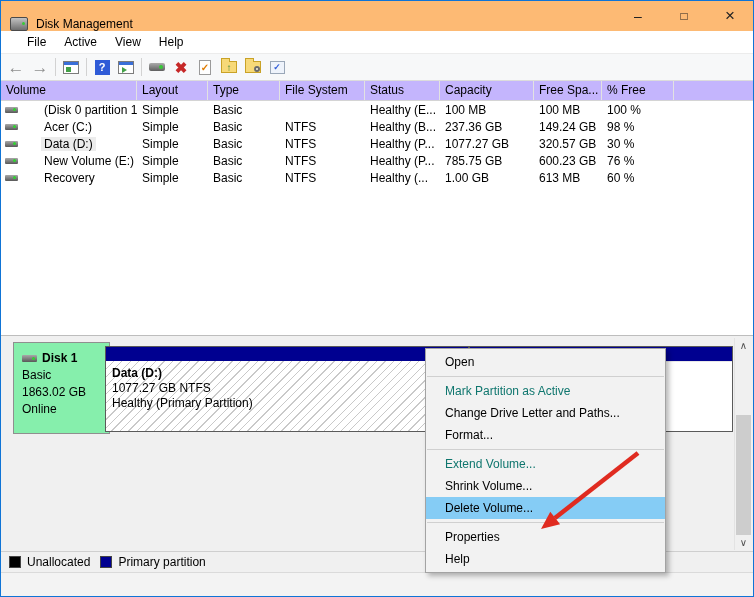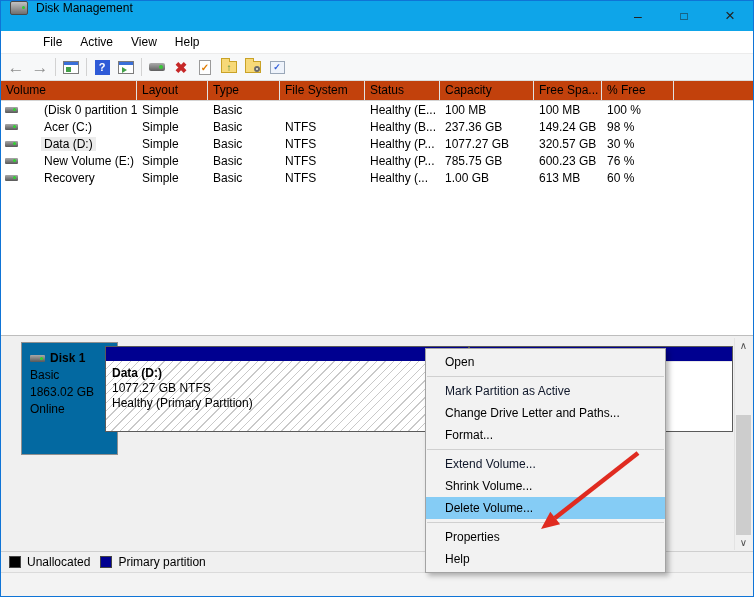--- a/index.html
+++ b/index.html
@@ -1,29 +1,29 @@
 <!DOCTYPE html>
 <html><head>
 <meta charset="utf-8">
 <style>
   html,body{margin:0;padding:0;background:#e8e8e8;}
   .window{position:relative;width:754px;height:597px;border:1px solid #0f74d6;background:#fff;
     font-family:"Liberation Sans",sans-serif;font-size:12px;color:#000;overflow:hidden;box-sizing:border-box}
 
   
-  .titlebar{position:absolute;left:0;top:0;right:0;height:30px;background:#0ea5e9;display:flex;align-items:flex-start}
+  .titlebar{position:absolute;left:0;top:0;right:0;height:30px;background:#fdba74;display:flex;align-items:flex-end}
   .title-icon{width:16px;height:12px;margin-left:9px;background:linear-gradient(#c2c2c2,#6f6f6f);border:1px solid #4a4a4a;border-radius:2px;position:relative;flex:none}
   .title-icon::after{content:"";position:absolute;right:2px;top:4px;width:3px;height:3px;background:#37c837;border-radius:50%}
   .title-text{margin-left:8px}
   .win-controls{margin-left:auto;display:flex;height:100%}
   .win-btn{width:46px;height:100%;display:flex;align-items:center;justify-content:center;color:#222}
   .win-btn.min{font-size:14px}.win-btn.max{font-size:12px}.win-btn.close{font-size:17px}
 
   
-  .menubar{position:absolute;left:16px;top:30px;right:0;height:22px;display:flex;align-items:center;padding-left:17px;background:#fff}
+  .menubar{position:absolute;left:0;top:30px;right:0;height:22px;display:flex;align-items:center;padding-left:17px;background:#fff}
   .menu-item{padding:0 9px;height:100%;display:flex;align-items:center}
 
   
   .toolbar{position:absolute;left:0;top:52px;right:0;height:28px;background:#f7f8f9;border-top:1px solid #ececec;border-bottom:1px solid #dcdcdc;display:flex;align-items:center;padding-left:3px;box-sizing:border-box}
   .tb-btn{width:24px;height:22px;display:flex;align-items:center;justify-content:center;flex:none}
   .tb-sep{width:1px;height:18px;background:#d2d2d2;margin:0 3px;flex:none}
   .i-arrow{color:#8f8f8f;font-weight:bold;font-size:17px;line-height:1}
   .i-help{width:15px;height:15px;background:#2f5bd7;color:#fff;font-weight:bold;display:flex;align-items:center;justify-content:center;font-size:11px}
   .i-win{width:16px;height:13px;border:1px solid #7c7c7c;background:#fff;position:relative;box-sizing:border-box}
   .i-win::before{content:"";position:absolute;left:0;top:0;right:0;height:3px;background:#3a6fd8}
@@ -33,34 +33,34 @@
   .i-device::after{content:"";position:absolute;right:2px;top:2px;width:4px;height:4px;border-radius:50%;background:#37c837}
   .i-x{color:#c62828;font-weight:bold;font-size:15px;line-height:1}
   .i-doc{width:12px;height:15px;border:1px solid #9a9a9a;background:#fff;color:#e07b00;font-size:10px;font-weight:bold;display:flex;align-items:center;justify-content:center;box-sizing:border-box}
   .i-folder{width:16px;height:12px;background:#f7d978;border:1px solid #c9a227;position:relative;display:flex;align-items:center;justify-content:center;color:#2e7d32;font-weight:bold;font-size:10px;box-sizing:border-box}
   .i-folder::before{content:"";position:absolute;left:-1px;top:-4px;width:7px;height:3px;background:#f7d978;border:1px solid #c9a227;border-bottom:none}
   .i-folder.search::after{content:"";position:absolute;right:0px;bottom:0px;width:6px;height:6px;border:2px solid #6b6b6b;border-radius:50%;background:rgba(255,255,255,.75);box-sizing:border-box}
   .i-list{width:15px;height:13px;border:1px solid #9aa7b8;background:#eef3fb;color:#2f5bd7;font-size:9px;font-weight:bold;display:flex;align-items:center;justify-content:center;box-sizing:border-box}
 
   
   .lv{position:absolute;left:0;top:80px;right:0;height:254px;background:#fff}
-  .lvh{display:flex;height:19px;border-bottom:1px solid #d4d4d4;background:#c2410c}
+  .lvh{display:flex;height:19px;border-bottom:1px solid #d4d4d4;background:#c4b5fd}
   .lvh .c{border-right:1px solid #e2e2e2;padding:2px 0 0 5px;box-sizing:border-box;white-space:nowrap;overflow:hidden}
   .c0{width:136px}.c1{width:71px}.c2{width:72px}.c3{width:85px}.c4{width:75px}.c5{width:94px}.c6{width:68px}.c7{width:72px}.cf{flex:1;border-right:none!important}
   .lvr{display:flex;height:17px;align-items:center}
   .lvr .c{padding-left:5px;box-sizing:border-box;white-space:nowrap;overflow:hidden}
   .vol-cell{display:flex;align-items:center;gap:23px;padding-left:4px!important}
   .vol-icon{width:13px;height:6px;background:linear-gradient(#a8a8a8,#585858);border-radius:1px;position:relative;flex:none}
   .vol-icon::after{content:"";position:absolute;right:2px;top:1px;width:3px;height:3px;background:#2fd32f;border-radius:50%}
   .vol-label{padding:0 3px}
   .vol-label.sel{background:#ececec}
 
   
   .graph{position:absolute;left:0;top:334px;right:0;height:216px;background:#f0f0f0;border-top:1px solid #bdbdbd;box-sizing:border-box}
-  .disk-hdr{position:absolute;left:20px;top:6px;width:97px;height:113px;border:1px solid #8f8f8f;background:#0369a1;padding:7px 0 0 8px;box-sizing:border-box;line-height:17px}
+  .disk-hdr{position:absolute;left:12px;top:6px;width:97px;height:92px;border:1px solid #8f8f8f;background:#86efac;padding:7px 0 0 8px;box-sizing:border-box;line-height:17px}
   .dh-title{display:flex;align-items:center;gap:5px;font-weight:bold}
   .disk-icon{width:15px;height:7px;background:linear-gradient(#a8a8a8,#585858);border-radius:1px;position:relative;flex:none}
   .disk-icon::after{content:"";position:absolute;right:2px;top:2px;width:3px;height:3px;background:#2fd32f;border-radius:50%}
   .part{position:absolute;top:10px;height:86px;border:1px solid #5a5a5a;background:#fff;box-sizing:border-box}
   .band{height:14px;background:#000090;border-bottom:1px solid #e8e8e8}
   .part-data{left:104px;width:364px}
   .hatch{position:absolute;left:0;top:14px;right:0;bottom:0;background-image:repeating-linear-gradient(135deg,#fff 0px,#fff 5px,#c9c9c9 5px,#c9c9c9 6px)}
   .ptext{position:absolute;left:6px;top:19px;line-height:15px;z-index:1}
   .ptext .b{font-weight:bold}
   .part2{left:468px;width:264px}
@@ -74,21 +74,21 @@
   .sq{width:10px;height:10px;border:1px solid #444;margin-right:6px;flex:none}
   .sq.unalloc{background:#000000}
   .sq.primary{background:#000090;margin-left:10px}
   .statusbar{position:absolute;left:0;top:571px;right:0;bottom:0;background:#f3f3f3;border-top:1px solid #dadada}
 
   
   .cmenu{position:absolute;left:424px;top:347px;width:241px;background:#f2f2f2;border:1px solid #a3a3a3;
     box-shadow:3px 3px 5px rgba(0,0,0,.28);padding:2px 0;box-sizing:border-box;z-index:5}
   .cm-item{height:22px;line-height:22px;padding-left:19px;white-space:nowrap}
   .cm-item.hot{background:#85ccf5}
-  .cm-item.dis{color:#0f172a}
+  .cm-item.dis{color:#0f766e}
   .cm-sep{height:1px;background:#d0d0d0;margin:3px 1px}
 
   
   .arrow{position:absolute;left:0;top:0;pointer-events:none;z-index:6}
 </style>
 </head>
 <body>
 
 <div class="window">
 

